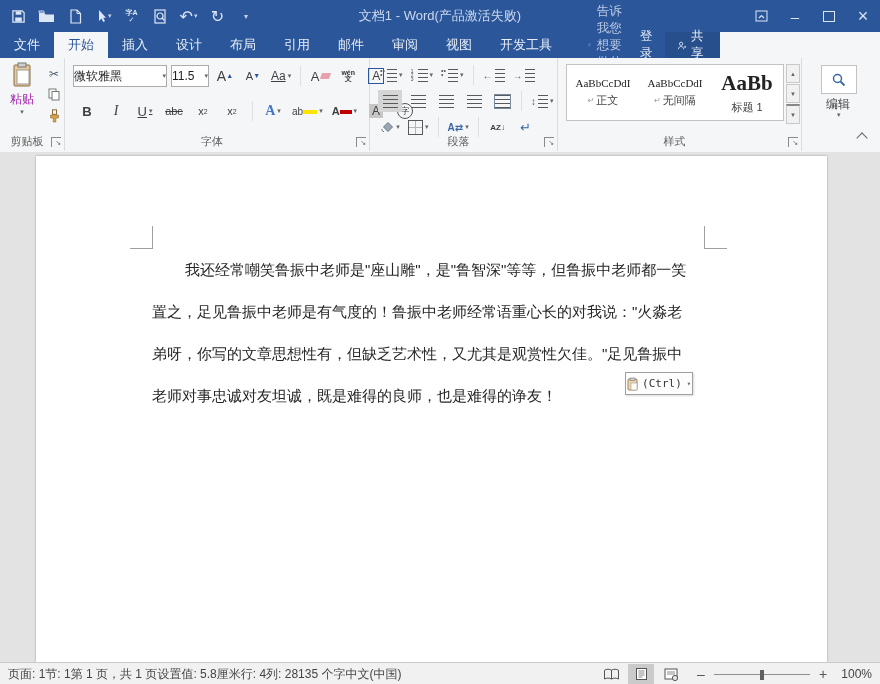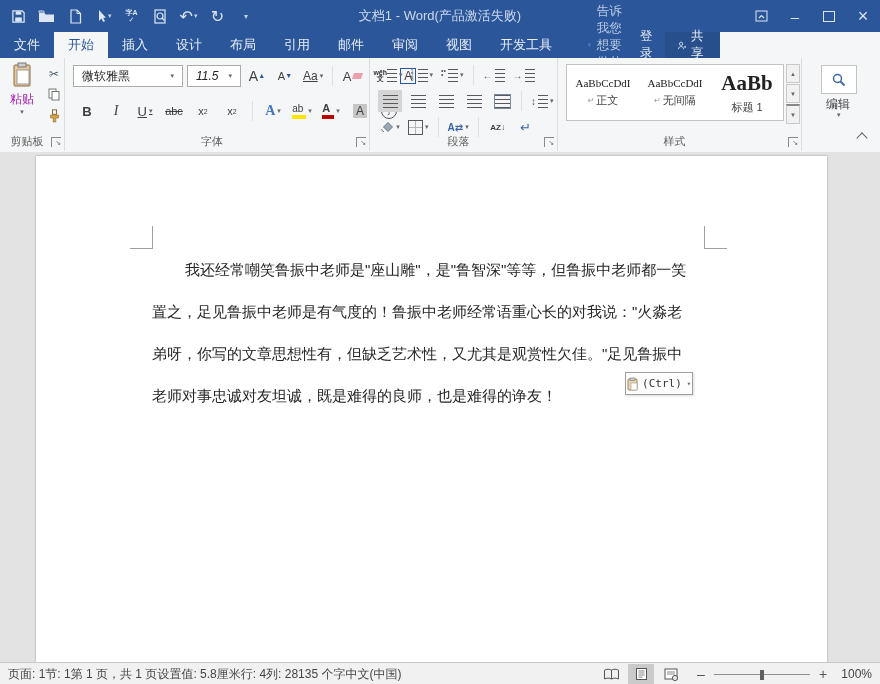--- a/index.html
+++ b/index.html
@@ -41,30 +41,30 @@
   .launcher{position:absolute;right:3px;bottom:4px;width:9px;height:9px;
             border-left:1px solid #8a8a8a;border-top:1px solid #8a8a8a;font-size:7px;color:#666;
             line-height:9px;text-align:right;cursor:default;}
   .launcher::after{content:"↘";}
   .rbtn{display:inline-flex;align-items:center;justify-content:center;height:22px;min-width:20px;
         padding:0 2px;cursor:default;color:#3f3f3f;}
   .rbtn.sel{background:#d5d5d5;}
   .dd{font-size:7px;color:#666;margin-left:2px;}
   .row{position:absolute;display:flex;align-items:center;}
   .combo{display:flex;align-items:center;justify-content:space-between;background:#fff;
-         border:1px solid #ababab;height:20px;padding:0 8px;font-size:12px;color:#222;text-align:right;}
+         border:1px solid #ababab;height:20px;padding:0 0;font-size:12px;color:#222;text-align:right;}
   .vline{width:1px;height:20px;background:#e0e0e0;margin:0 3px;}
 
   
   .bI{font-weight:bold;font-size:13px;}
   .iI{font-style:italic;font-family:"Liberation Serif",serif;font-size:14px;}
   .uI{text-decoration:underline;font-size:13px;}
   .strikeI{text-decoration:line-through;font-size:11px;}
   .supmark{font-size:7px;line-height:6px;color:#2b579a;}
-  .stackbar{display:inline-flex;flex-direction:column;align-items:flex-start;line-height:11px;}
+  .stackbar{display:inline-flex;flex-direction:row;align-items:center;line-height:11px;}
   .bar-y{width:14px;height:4px;background:#ffe400;margin-top:1px;}
   .bar-r{width:12px;height:4px;background:#c00000;margin-top:1px;}
   .effectsA{color:#4477c4;font-family:"Liberation Serif",serif;font-weight:bold;font-size:14px;}
   .shadeA{background:#c6c6c6;padding:0 3px;font-size:12px;}
   .encl{border:1px solid #555;border-radius:50%;font-size:9px;width:14px;height:14px;
         display:inline-flex;align-items:center;justify-content:center;}
   .phon{font-size:7px;line-height:6.5px;text-align:center;font-weight:bold;color:#333;}
   .borderA{border:1px solid #2b579a;padding:0 3px;font-size:12px;}
 
   
@@ -265,21 +265,21 @@
       <div class="grp-label">剪贴板</div>
       <div class="launcher"></div>
     </div>
 
     <div class="grp" style="left:65px;width:304px;">
       <div class="row" style="left:8px;top:7px;gap:4px;">
         <div class="combo" style="width:92px;">
           <span>微软雅黑</span>
           <span class="dd">▾</span>
         </div>
-        <div class="combo" style="width:36px;font-style:italic;">
+        <div class="combo" style="width:36px;">
           <span>11.5</span>
           <span class="dd">▾</span>
         </div>
         <span class="rbtn">
             <span style="font-size:14px;">A</span>
             <sup class="supmark">▲</sup>
           </span>
         <span class="rbtn">
             <span style="font-size:11px;">A</span>
             <sup class="supmark">▼</sup>

